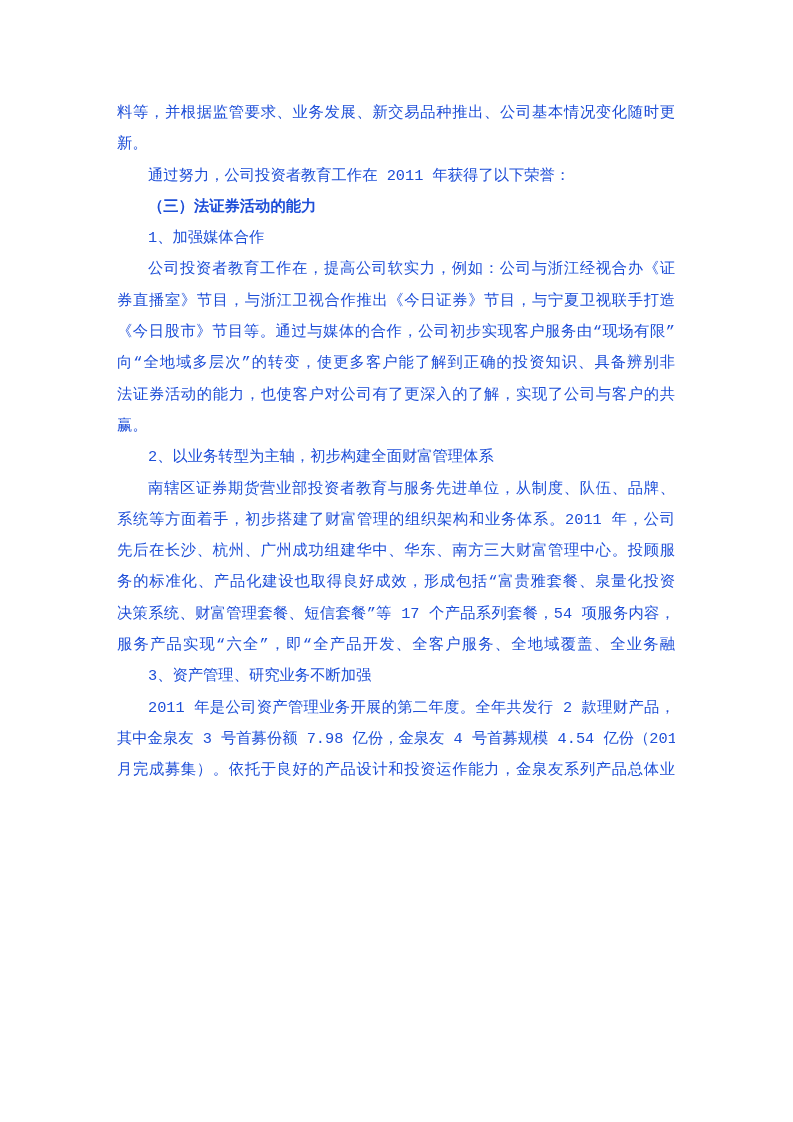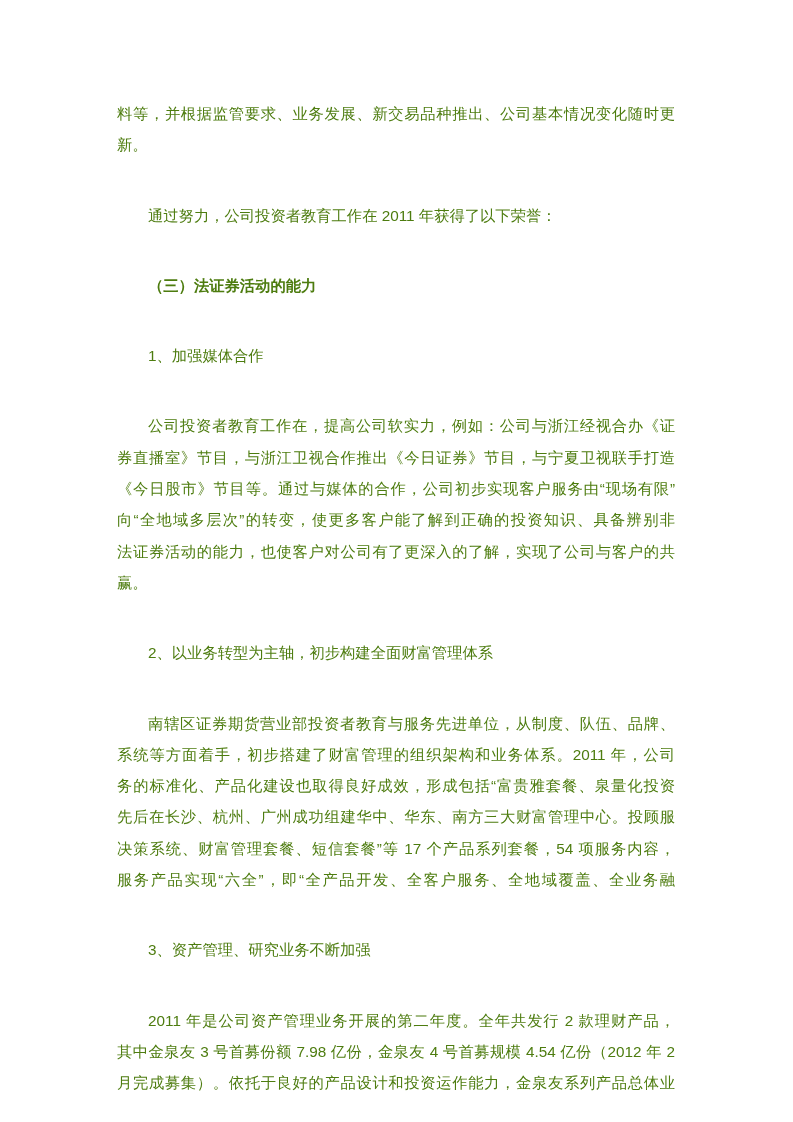--- a/index.html
+++ b/index.html
@@ -1,27 +1,27 @@
 <!DOCTYPE html>
 <html><head>
   <meta charset="utf-8">
   <style>
     html, body { margin: 0; padding: 0; background: #ffffff; }
     body { width: 793px; height: 1122px; position: relative; overflow: hidden; }
     .page {
       position: absolute; left: 117px; top: 98px; width: 558px;
-      font-family: Liberation Sans, sans-serif;
-      font-size: 15.3px; color: #4d7c0f;
+      font-family: Liberation Mono, monospace;
+      font-size: 15.3px; color: #1d4ed8;
     }
     .line {
       height: 31.3px; line-height: 31.3px; white-space: nowrap;
       text-align: justify; text-align-last: justify; overflow: hidden;
     }
     .line.last { text-align-last: left; }
-    .indent { padding-left: 31px; margin-top: 39px; }
+    .indent { padding-left: 31px; }
     .heading { font-weight: bold; }
   </style>
 </head>
 <body>
 
 <div class="page">
 
   <div>
     <div class="line">料等，并根据监管要求、业务发展、新交易品种推出、公司基本情况变化随时更</div>
     <div class="line last">新。</div>
@@ -49,22 +49,22 @@
     <div class="line last">赢。</div>
   </div>
 
   <div>
     <div class="line last indent">2、以业务转型为主轴，初步构建全面财富管理体系</div>
   </div>
 
   <div>
     <div class="line indent">南辖区证券期货营业部投资者教育与服务先进单位，从制度、队伍、品牌、</div>
     <div class="line">系统等方面着手，初步搭建了财富管理的组织架构和业务体系。2011 年，公司</div>
+    <div class="line">先后在长沙、杭州、广州成功组建华中、华东、南方三大财富管理中心。投顾服</div>
     <div class="line">务的标准化、产品化建设也取得良好成效，形成包括“富贵雅套餐、泉量化投资</div>
-    <div class="line">先后在长沙、杭州、广州成功组建华中、华东、南方三大财富管理中心。投顾服</div>
     <div class="line">决策系统、财富管理套餐、短信套餐”等 17 个产品系列套餐，54 项服务内容，</div>
     <div class="line">服务产品实现“六全”，即“全产品开发、全客户服务、全地域覆盖、全业务融</div>
   </div>
 
   <div>
     <div class="line last indent">3、资产管理、研究业务不断加强</div>
   </div>
 
   <div>
     <div class="line indent">2011 年是公司资产管理业务开展的第二年度。全年共发行 2 款理财产品，</div>

